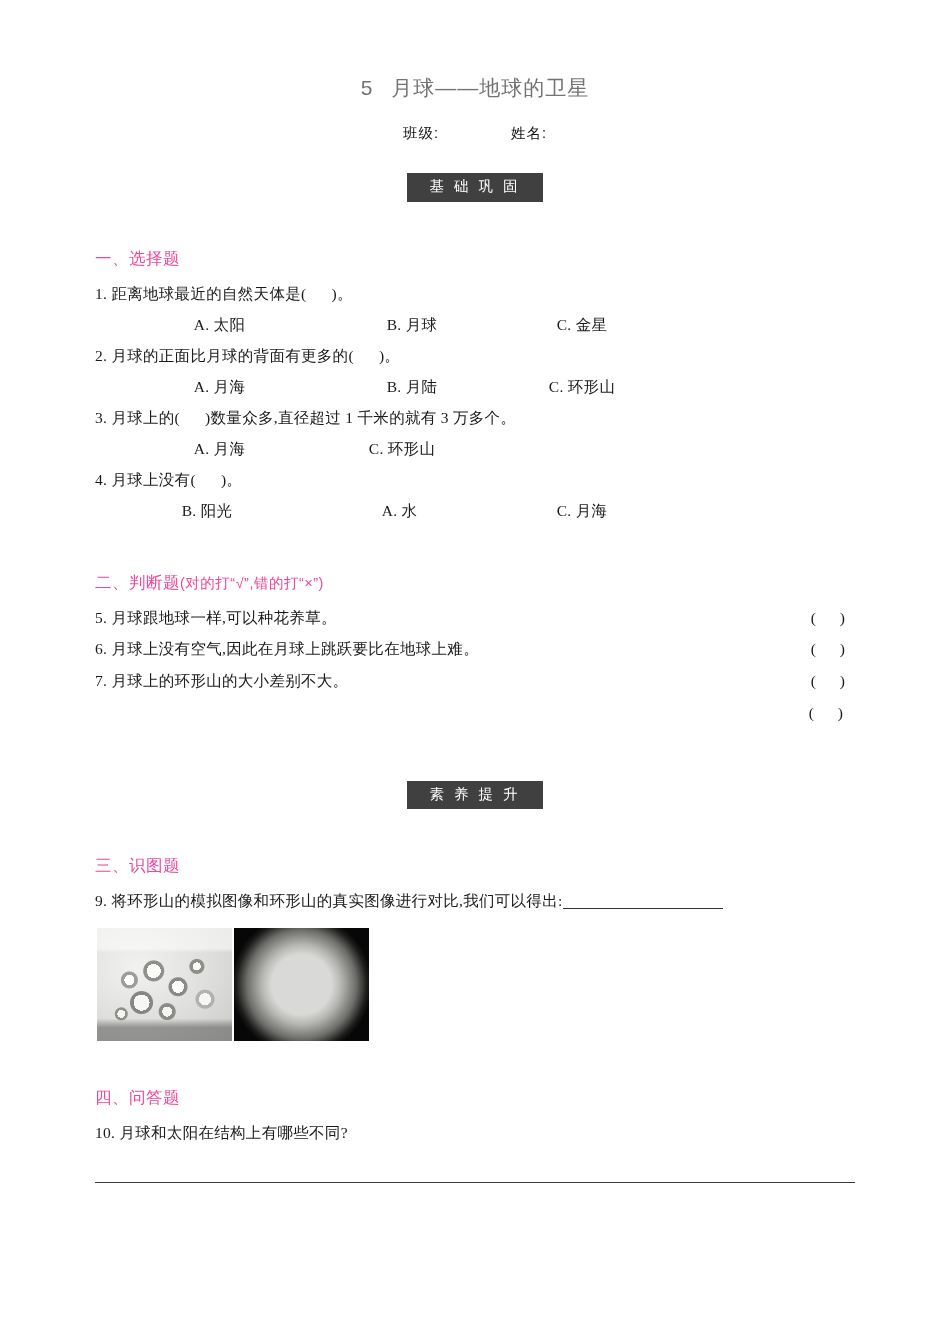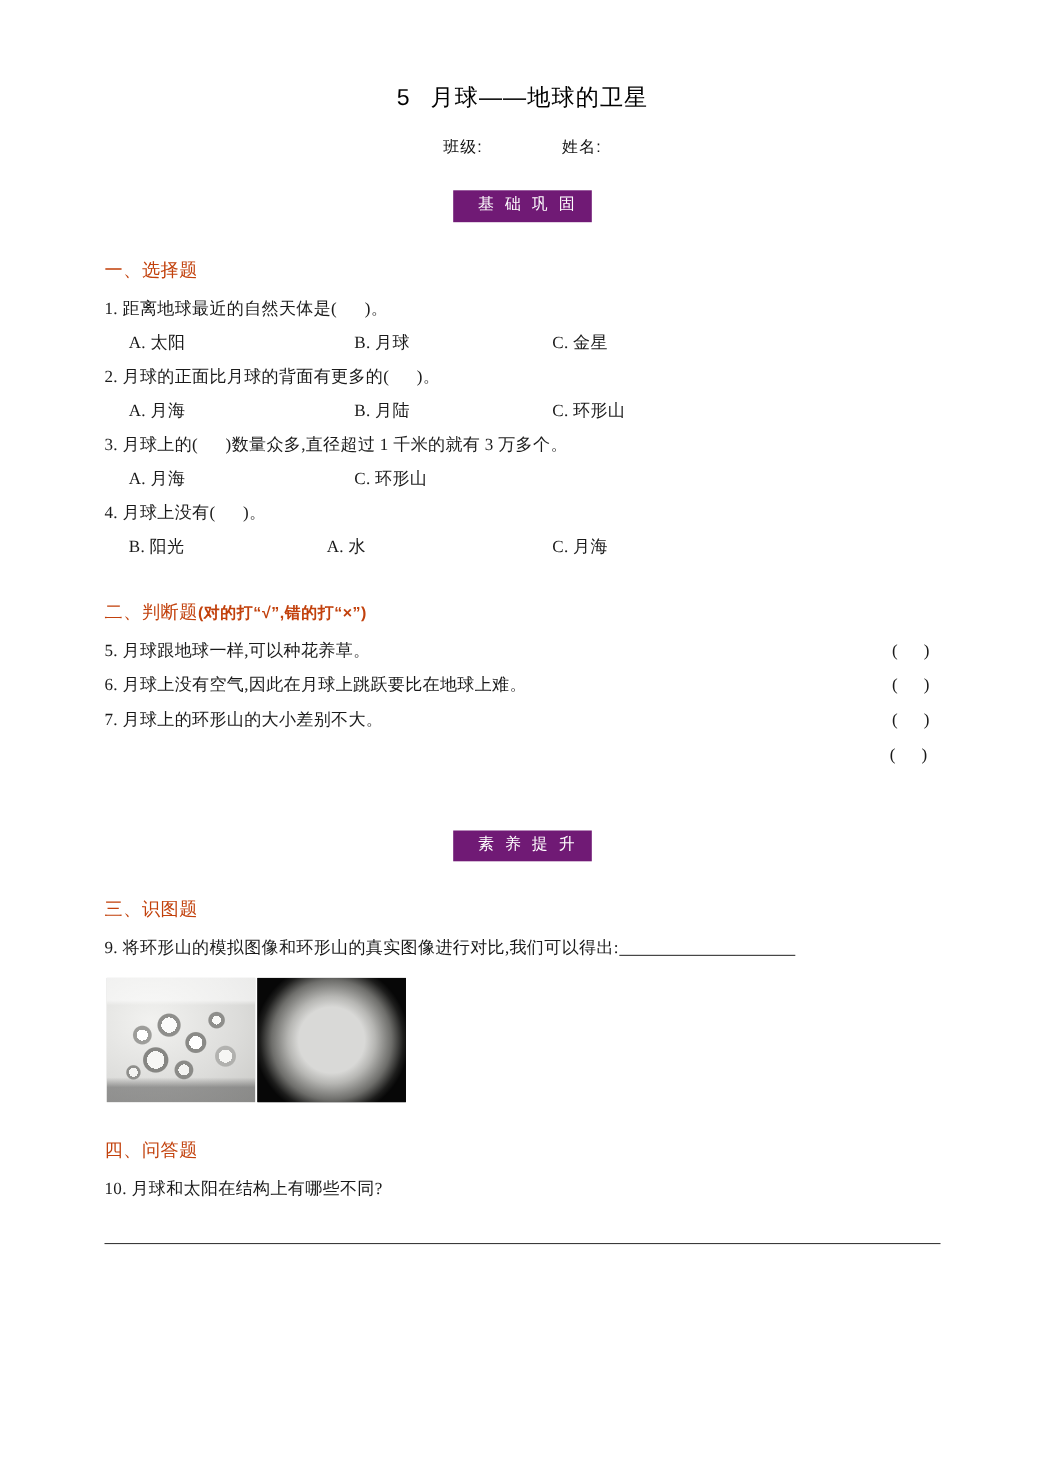--- a/index.html
+++ b/index.html
@@ -19,21 +19,21 @@
     width: 950px;
     height: 1344px;
     position: relative;
     box-sizing: border-box;
     padding: 0 95px;
   }
 
   
   .doc-title {
     text-align: center;
-    color: #000000;
+    color: #737373;
     font-size: 21px;
     letter-spacing: 1px;
     padding-top: 74px;
     font-family: "Liberation Sans", "DejaVu Sans", sans-serif;
     font-weight: normal;
   }
   .title-num { margin-right: 18px; }
 
   
   .info-line {
@@ -47,56 +47,56 @@
   }
   .info-line span { letter-spacing: 1px; }
 
   
   .banner-wrap {
     display: flex;
     justify-content: center;
     margin-top: 30px;
   }
   .banner {
-    background: #701a75;
+    background: #404040;
     color: #ffffff;
     font-size: 14.5px;
     letter-spacing: 3px;
-    padding: 4px 12px 5px 22px;
+    padding: 4px 22px 5px 22px;
     font-family: "Liberation Sans", "DejaVu Sans", sans-serif;
     line-height: 1.35;
   }
 
   
   .part-heading {
-    color: #c2410c;
+    color: #ec4899;
     font-size: 16.5px;
-    margin-top: 33px;
+    margin-top: 46px;
     margin-bottom: 8px;
     font-family: "Liberation Sans", "DejaVu Sans", sans-serif;
     letter-spacing: 0.5px;
   }
   .part-heading .sub {
     font-size: 14.5px;
-    font-weight: bold;
   }
 
   
   .q {
     font-size: 15.5px;
     line-height: 2.0;
     letter-spacing: 0.3px;
     position: relative;
   }
   .q-text { white-space: pre-wrap; }
   .options {
     display: flex;
     font-size: 15.5px;
     line-height: 2.0;
     padding-left: 22px;
+    text-align: center;
   }
   .opt { letter-spacing: 0.3px; }
   .opt.a { width: 205px; }
   .opt.b { width: 180px; font-family: Liberation Serif, serif; }
   .opt.c { width: 160px; }
 
   
   .tf-row {
     display: flex;
     align-items: flex-start;

